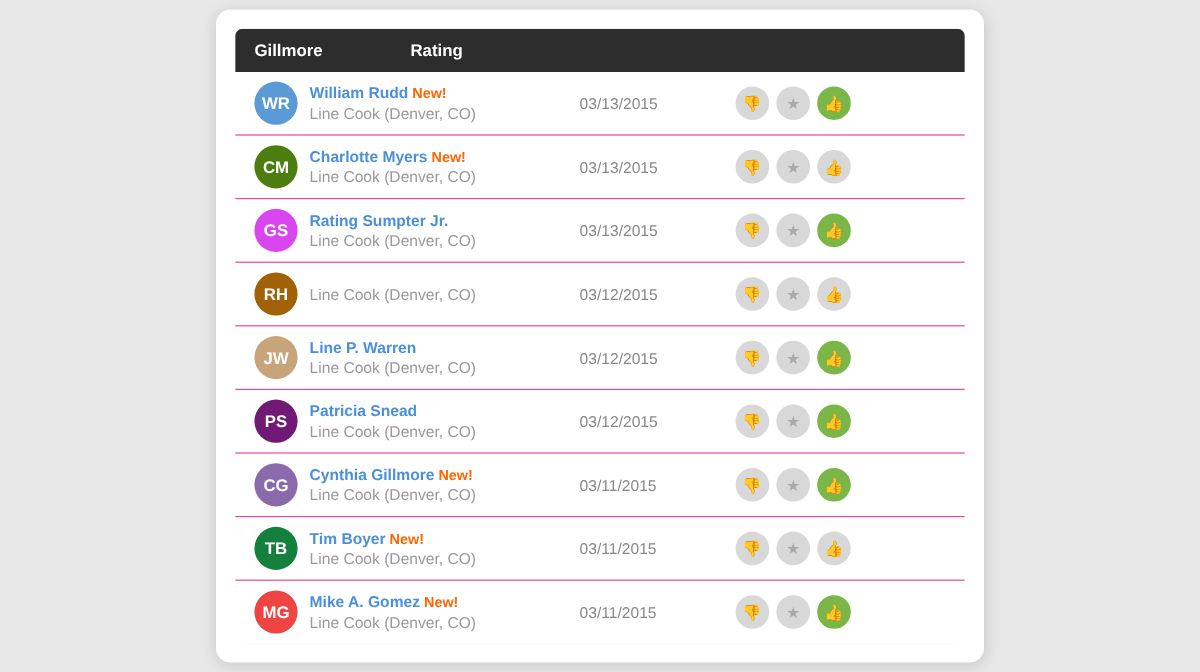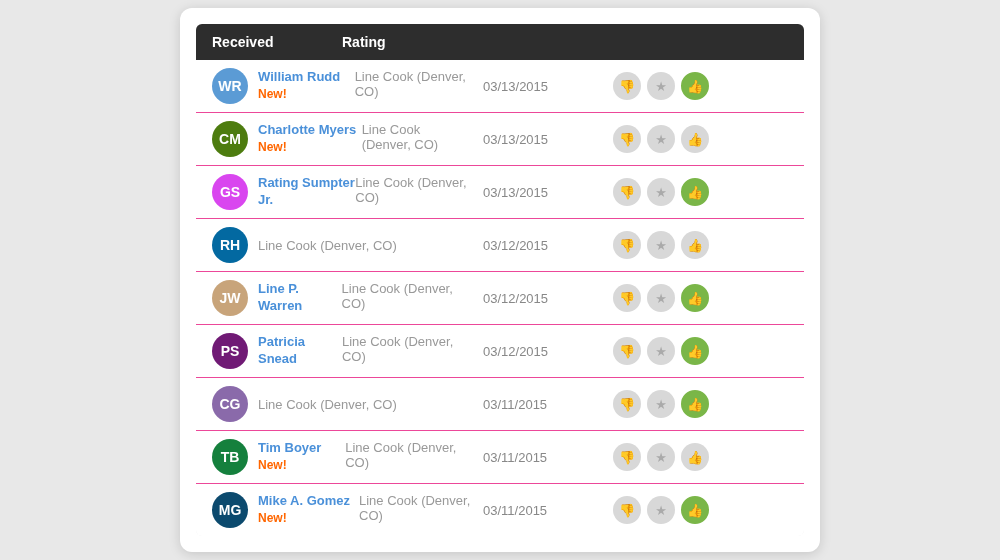--- a/index.html
+++ b/index.html
@@ -56,21 +56,21 @@
       border-radius: 50%;
       overflow: hidden;
       flex-shrink: 0;
       display: flex;
       align-items: center;
       justify-content: center;
       font-size: 14px;
       font-weight: bold;
       color: #fff;
     }
-    .name-info { display: flex; flex-direction: row; }
+    .name-info { display: flex; flex-direction: column; }
     .person-name {
       font-size: 13px;
       font-weight: bold;
       color: #4a90d9;
       line-height: 1.3;
     }
     .person-name .new-badge {
       color: #ff6600;
       font-size: 12px;
     }
@@ -105,34 +105,34 @@
     }
     .rating-btn.active-thumb-up {
       background: #7ab648;
       color: #fff;
       border: 2px solid #7ab648;
     }
     
     .av-blue { background: #5b9bd5; }
     .av-brown { background: #4d7c0f; }
     .av-green { background: #d946ef; }
-    .av-gray { background: #0369a1; }
+    .av-gray { background: #a16207; }
     .av-tan { background: #c8a47a; }
     .av-dark { background: #701a75; }
     .av-purple { background: #8a6aaa; }
     .av-navy { background: #15803d; }
-    .av-orange { background: #0c4a6e; }
+    .av-orange { background: #ef4444; }
   </style>
 </head>
 <body>
 
 <div class="card">
   <div class="card-inner">
     <div class="table-header">
-      <div class="col-received">Received</div>
+      <div class="col-received">Gillmore</div>
       <div class="col-rating">Rating</div>
     </div>
     <div class="table-body" id="table-body">
     <div class="table-row">
           <div class="col-name-cell">
             <div class="avatar av-blue">WR</div>
             <div class="name-info">
               <span class="person-name">William Rudd<span class="new-badge"> New!</span></span>
               <span class="person-sub">Line Cook (Denver, CO)</span>
             </div>
@@ -215,20 +215,21 @@
           <div class="col-rating-cell">
             <button class="rating-btn">👎</button>
             <button class="rating-btn">★</button>
             <button class="rating-btn active-thumb-up">👍</button>
           </div>
         </div>
         <div class="table-row">
           <div class="col-name-cell">
             <div class="avatar av-purple">CG</div>
             <div class="name-info">
+              <span class="person-name">Cynthia Gillmore<span class="new-badge"> New!</span></span>
               <span class="person-sub">Line Cook (Denver, CO)</span>
             </div>
           </div>
           <div class="col-received-cell">03/11/2015</div>
           <div class="col-rating-cell">
             <button class="rating-btn">👎</button>
             <button class="rating-btn">★</button>
             <button class="rating-btn active-thumb-up">👍</button>
           </div>
         </div>

